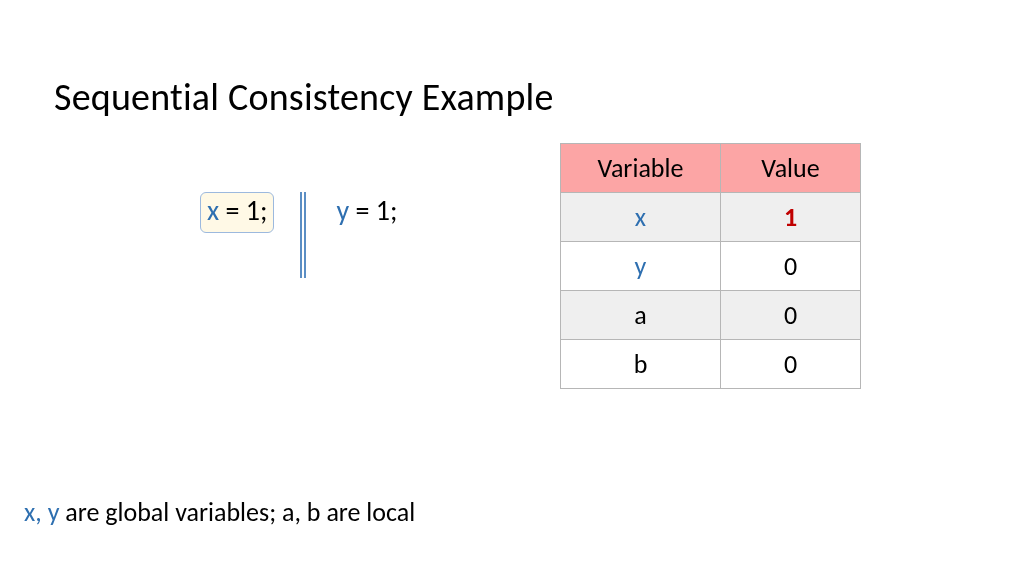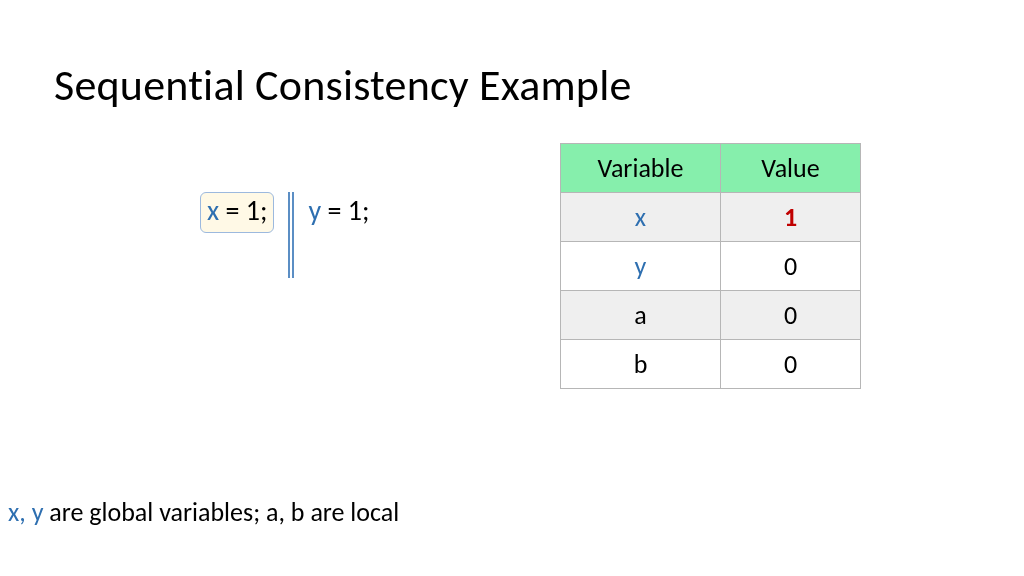--- a/index.html
+++ b/index.html
@@ -7,41 +7,41 @@
     width: 1024px;
     height: 576px;
     background: #ffffff;
     font-family: Calibri, "Segoe UI", Arial, sans-serif;
     color: #000000;
     position: relative;
     overflow: hidden;
   }
   .title {
     position: absolute;
-    top: 58px;
+    top: 74px;
     left: 54px;
-    font-size: 44px;
+    font-size: 38px;
     font-weight: 400;
     letter-spacing: 0.2px;
   }
   .code-area {
     position: absolute;
     top: 190px;
     left: 200px;
     display: flex;
     align-items: flex-start;
     font-size: 28px;
     line-height: 1.5;
   }
   .thread {
     display: flex;
     flex-direction: column;
   }
-  .thread-left { align-items: flex-end; padding-right: 14px; }
-  .thread-right { padding-left: 14px; }
+  .thread-left { align-items: flex-end; padding-right: 26px; }
+  .thread-right { padding-left: 30px; }
   
   .divider2 {
     width: 6px;
     height: 86px;
     position: relative;
     margin-top: 2px;
   }
   .divider2::before, .divider2::after {
     content: "";
     position: absolute;
@@ -70,34 +70,34 @@
   table {
     border-collapse: collapse;
     font-size: 26px;
   }
   th, td {
     border: 1px solid #b6b6b6;
     text-align: center;
     font-weight: 400;
   }
   th {
-    background: #86efac;
+    background: #fca5a5;
     padding: 8px 24px;
     width: 140px;
   }
   th.col-var { width: 160px; padding: 8px 28px; }
   td {
     padding: 8px 0;
     width: 140px;
   }
   tr.shade td { background: #efefef; }
   .footer {
     position: absolute;
     bottom: 48px;
-    left: 8px;
+    left: 24px;
     font-size: 26px;
     margin-top: 23px;
   }
 </style>
 </head>
 <body>
 
 <div class="title">Sequential Consistency Example</div>
 
 <div class="code-area">

